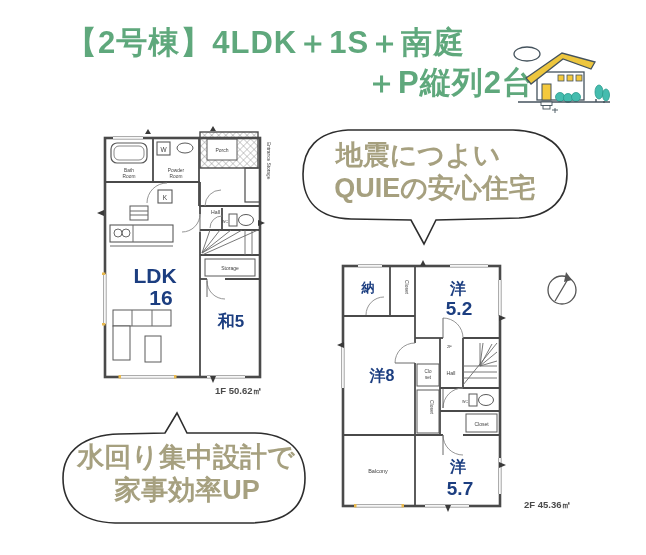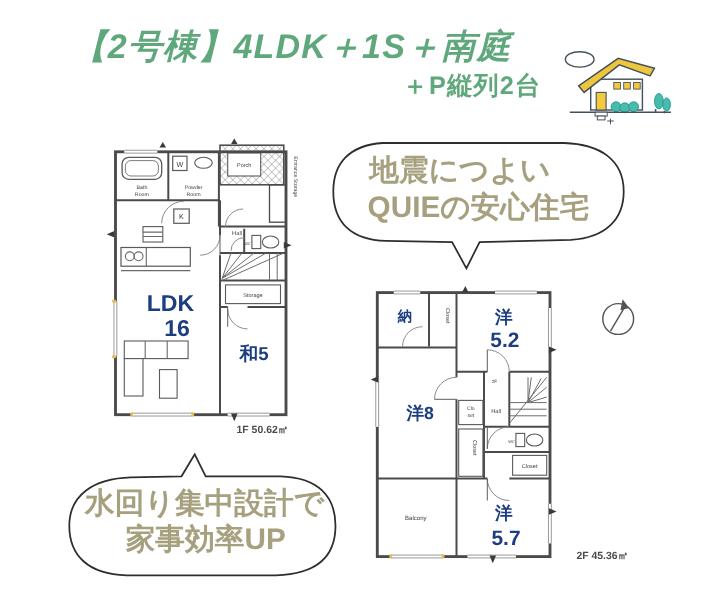--- a/index.html
+++ b/index.html
@@ -4,22 +4,22 @@
 <style>
   html,body{margin:0;padding:0;background:#ffffff;}
   #stage{
     position:relative;width:646px;height:555px;background:#ffffff;overflow:hidden;
     font-family:"Liberation Sans","DejaVu Sans",sans-serif;
   }
   .abs{position:absolute;}
   .title-line{
     color:#5fa87c;font-weight:bold;letter-spacing:1px;white-space:nowrap;
   }
-  #title1{left:66px;top:22px;font-size:31px;font-style:italic;}
-  #title2{left:366px;top:62px;font-size:23px;}
+  #title1{left:66px;top:22px;font-size:31px;}
+  #title2{left:366px;top:62px;font-size:31px;}
   svg text{font-family:"Liberation Sans","DejaVu Sans",sans-serif;}
   .t-navy{fill:#1c3e80;font-weight:bold;}
   .t-plan{fill:#3f3f3f;}
   .t-area{fill:#4a4a4a;font-weight:bold;}
   .t-olive{fill:#a6a07f;font-weight:600;}
   .wall{stroke:#4a4a4a;fill:none;}
   .thin{stroke:#6a6a6a;fill:none;}
   .fixture{stroke:#5a5a5a;fill:#ffffff;}
   .arc{stroke:#8a8a8a;fill:none;stroke-width:0.9;}
   .win{stroke:#8c8c8c;stroke-width:0.8;}

